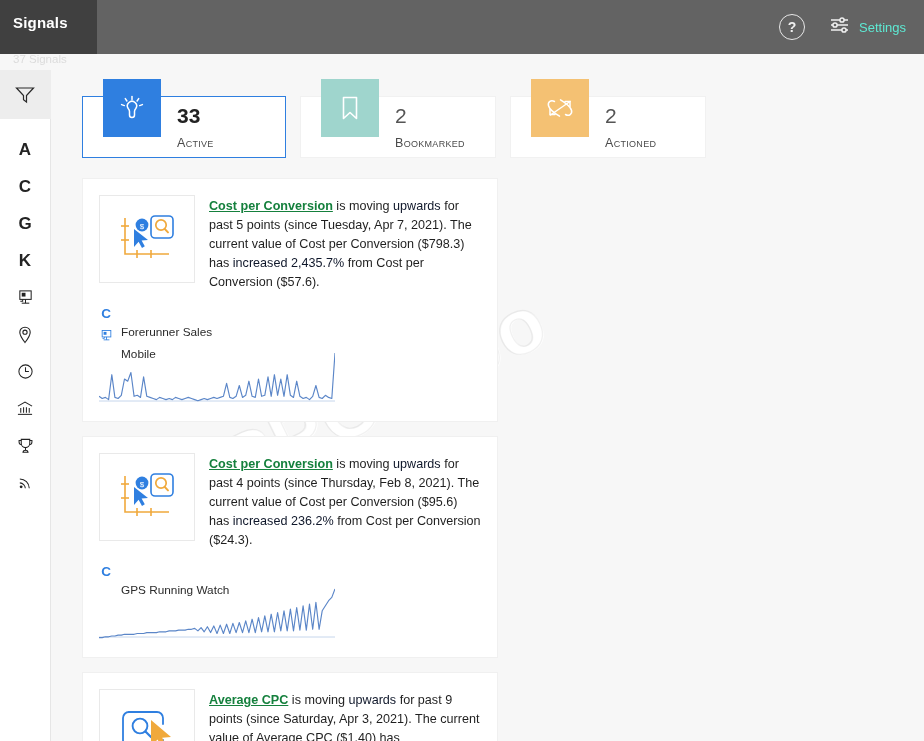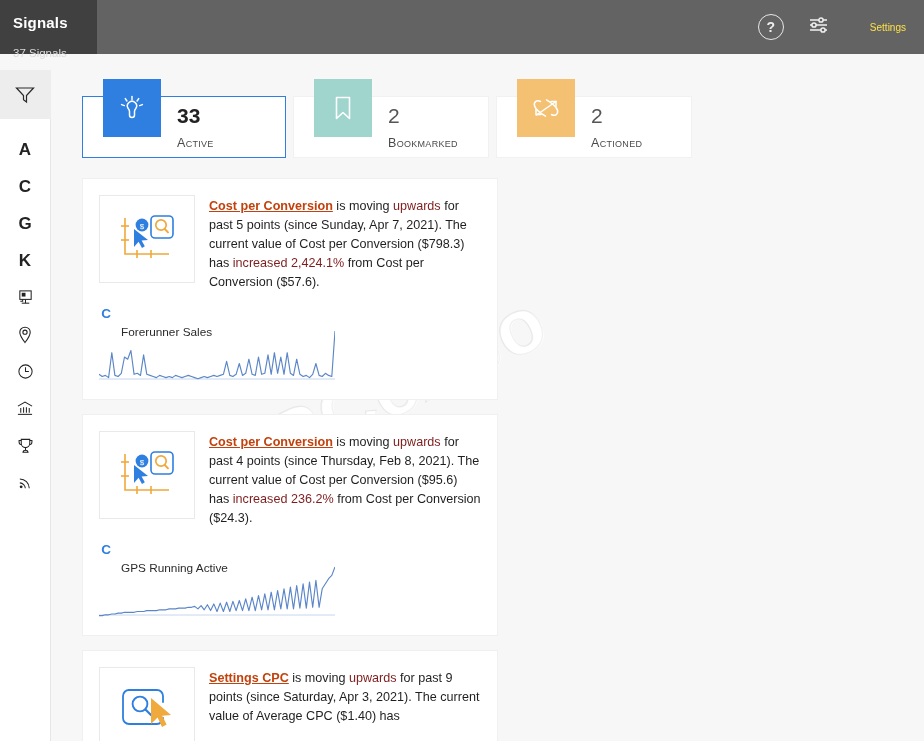--- a/index.html
+++ b/index.html
@@ -13,32 +13,32 @@
 
   #app { position: relative; width: 924px; height: 741px; overflow: hidden; background:#f7f7f7; }
 
   
   .header { display: flex; height: 54px; width: 100%; justify-content: space-between; }
   .header-title-block {
     width: 97px; background: #404040; color: #ffffff;
     padding: 14px 0 0 13px; flex: 0 0 97px;
   }
   .header-title { font-size: 15px; font-weight: bold; letter-spacing: .2px; line-height: 18px; }
-  .header-sub { font-size: 11.5px; color: #dcdcdc; margin-top: 14px; line-height: 14px; }
+  .header-sub { font-size: 11.5px; color: #dcdcdc; margin-top: 20px; line-height: 14px; }
   .header-bar {
     flex: 1; background: #636363; display: flex; align-items: center;
     justify-content: flex-end; padding-right: 18px; gap: 24px;
   }
   .help-btn {
     width: 26px; height: 26px; border: 1.6px solid #e8e8e8; border-radius: 50%;
     color: #efefef; font-size: 14px; font-weight: bold; display: flex;
     align-items: center; justify-content: center; cursor: pointer;
   }
   .settings-group { display: flex; align-items: center; gap: 9px; cursor: pointer; }
-  .settings-label { color: #fde047; font-size: 10px; margin-left: 32px; }
+  .settings-label { color: #5eead4; font-size: 13px; }
 
   
   .sidebar {
     position: absolute; left: 0; top: 70px; width: 51px; height: 671px;
     background: #ffffff; border-right: 1px solid #e6e6e6;
     display: flex; flex-direction: column; align-items: center;
   }
   .side-filter {
     width: 51px; height: 49px; background: #ededed; display: flex;
     align-items: center; justify-content: center; cursor: pointer;
@@ -60,21 +60,21 @@
   .watermark {
     position: absolute; left: 185px; top: 255px; width: 420px; height: 230px;
     font-size: 78px; font-weight: bold; color: transparent;
     -webkit-text-stroke: 1.4px rgba(0,0,0,0.055);
     text-shadow: 1px 1px 0 rgba(255,255,255,0.9);
     transform: rotate(-26deg); pointer-events: none; user-select: none;
     font-family: "Liberation Sans", sans-serif; letter-spacing: 1px;
   }
 
   
-  .stats-row { display: flex; gap: 7px; padding: 26px 0 0 31px; }
+  .stats-row { display: flex; gap: 14px; padding: 26px 0 0 31px; }
   .stat-card {
     position: relative; height: 62px; background: #ffffff;
     display: flex; align-items: center; cursor: pointer;
   }
   .stat-card.active { border: 1.6px solid #2f7fe0; width: 204px; }
   .stat-card.plain { border: 1px solid #f1f1f1; width: 196px; }
   .stat-icon {
     position: absolute; left: 20px; top: -18px; width: 58px; height: 58px;
     display: flex; align-items: center; justify-content: center;
   }
@@ -98,22 +98,22 @@
   }
   .card-top { display: flex; gap: 14px; }
   .thumb {
     flex: 0 0 96px; height: 88px; border: 1px solid #e9e9e9; background:#fff;
     display: flex; align-items: center; justify-content: center;
   }
   .card-desc {
     font-size: 12.6px; line-height: 19px; color: #1f1f1f; flex: 1;
     padding-top: 2px;
   }
-  .metric-link { font-weight: bold; text-decoration: underline; color: #c2410c; cursor: pointer; }
-  .hl { color: #7f1d1d; }
+  .metric-link { font-weight: bold; text-decoration: underline; color: #15803d; cursor: pointer; }
+  .hl { color: #0f172a; }
   .meta { margin-top: 14px; }
   .meta-row { display: flex; align-items: center; gap: 8px; margin-bottom: 7px; height: 15px; }
   .meta-letter { font-size: 13.5px; font-weight: bold; width: 14px; text-align: center; }
   .meta-letter.blue { color: #2f7fe0; }
   .meta-icon { width: 14px; display: flex; align-items: center; justify-content: center; }
   .meta-text { font-size: 11.8px; color: #2b2b2b; margin-top: 36px; }
   .spark { margin-top: 8px; height: 62px; }
   .spark svg { display: block; }
 </style>
 </head>
@@ -276,26 +276,38 @@
     <line x1="26" y1="42" x2="26" y2="50" stroke="#f0a93c" stroke-width="1.6"></line>
     <line x1="40" y1="42" x2="40" y2="50" stroke="#f0a93c" stroke-width="1.6"></line>
     <circle cx="31" cy="17" r="6.4" fill="#2f7fe0"></circle>
     <text x="31" y="20.5" font-size="8" fill="#fff" text-anchor="middle" font-family="Liberation Sans, sans-serif">$</text>
     <path d="M23 21 L23 39 L27.6 33.8 L31 40 L33.8 38.2 L30.6 32.6 L37 32 Z" fill="#2f7fe0"></path>
     <rect x="40" y="8" width="22" height="22" rx="4" stroke="#2f7fe0" stroke-width="1.6"></rect>
     <circle cx="50" cy="17" r="5.2" stroke="#f0a93c" stroke-width="1.7" fill="none"></circle>
     <line x1="53.8" y1="21" x2="57" y2="24.4" stroke="#f0a93c" stroke-width="1.9" stroke-linecap="round"></line>
   </svg>
             </div>
-      <div class="card-desc"><span class="metric-link">Cost per Conversion</span><span class=""> is moving </span><span class="hl">upwards</span><span class=""> for past 5 points (since Sunday, Apr 7, 2021). The current value of Cost per Conversion ($798.3) has </span><span class="hl">increased 2,424.1%</span><span class=""> from Cost per Conversion ($57.6).</span></div>
+      <div class="card-desc"><span class="metric-link">Cost per Conversion</span><span class=""> is moving </span><span class="hl">upwards</span><span class=""> for past 5 points (since Tuesday, Apr 7, 2021). The current value of Cost per Conversion ($798.3) has </span><span class="hl">increased 2,435.7%</span><span class=""> from Cost per Conversion ($57.6).</span></div>
     </div>
     <div class="meta">
             <div class="meta-row">
               <span class="meta-letter blue">C</span>
       <span class="meta-text">Forerunner Sales</span>
+            </div>
+            <div class="meta-row">
+              <span class="meta-icon">
+                <svg width="13" height="13" viewBox="0 0 18 18" fill="none" stroke="#2f7fe0" stroke-width="1.2">
+    <rect x="3" y="2" width="12" height="9"></rect>
+                  <path d="M6 11v2H3.5"></path>
+                  <line x1="5" y1="15" x2="13" y2="15"></line>
+    <line x1="9" y1="11" x2="9" y2="15"></line>
+                  <rect x="5" y="4" width="4" height="4" fill="#2f7fe0" stroke="none"></rect>
+                </svg>
+              </span>
+      <span class="meta-text">Mobile</span>
             </div>
           </div>
     <div class="spark">
             <svg width="236" height="56" viewBox="0 0 236 56">
     <line x1="0" y1="50.0" x2="236" y2="50.0" stroke="#c6d6ec" stroke-width="1"></line>
     <path d="M0.0 45.3 L3.2 47.5 L6.4 46.4 L9.6 48.6 L12.8 23.7 L15.9 46.4 L19.1 47.5 L22.3 44.3 L25.5 28.0 L28.7 30.2 L31.9 21.5 L35.1 45.3 L38.3 44.3 L41.5 46.4 L44.6 25.8 L47.8 45.3 L51.0 46.4 L54.2 47.5 L57.4 48.6 L60.6 46.4 L63.8 47.5 L67.0 48.6 L70.2 47.5 L73.4 48.6 L76.5 46.4 L79.7 47.5 L82.9 48.6 L86.1 47.5 L89.3 46.4 L92.5 47.5 L95.7 48.6 L98.9 49.7 L102.1 48.6 L105.2 47.5 L108.4 48.6 L111.6 47.5 L114.8 46.4 L118.0 47.5 L121.2 46.4 L124.4 45.3 L127.6 32.3 L130.8 46.4 L133.9 47.5 L137.1 45.3 L140.3 34.5 L143.5 46.4 L146.7 44.3 L149.9 30.2 L153.1 45.3 L156.3 46.4 L159.5 28.0 L162.6 45.3 L165.8 44.3 L169.0 25.8 L172.2 45.3 L175.4 23.7 L178.6 44.3 L181.8 28.0 L185.0 45.3 L188.2 23.7 L191.4 44.3 L194.5 46.4 L197.7 30.2 L200.9 45.3 L204.1 47.5 L207.3 46.4 L210.5 48.6 L213.7 45.3 L216.9 34.5 L220.1 46.4 L223.2 47.5 L226.4 44.3 L229.6 46.4 L232.8 47.5 L236.0 2.0" fill="none" stroke="#5b86c8" stroke-width="1.15" stroke-linejoin="round"></path>
   </svg>
           </div>
   </div>
         <div class="signal-card">
@@ -313,41 +325,41 @@
     <rect x="40" y="8" width="22" height="22" rx="4" stroke="#2f7fe0" stroke-width="1.6"></rect>
     <circle cx="50" cy="17" r="5.2" stroke="#f0a93c" stroke-width="1.7" fill="none"></circle>
     <line x1="53.8" y1="21" x2="57" y2="24.4" stroke="#f0a93c" stroke-width="1.9" stroke-linecap="round"></line>
   </svg>
             </div>
       <div class="card-desc"><span class="metric-link">Cost per Conversion</span><span class=""> is moving </span><span class="hl">upwards</span><span class=""> for past 4 points (since Thursday, Feb 8, 2021). The current value of Cost per Conversion ($95.6) has </span><span class="hl">increased 236.2%</span><span class=""> from Cost per Conversion ($24.3).</span></div>
     </div>
     <div class="meta">
             <div class="meta-row">
               <span class="meta-letter blue">C</span>
-      <span class="meta-text">GPS Running Active</span>
+      <span class="meta-text">GPS Running Watch</span>
             </div>
           </div>
     <div class="spark">
             <svg width="236" height="56" viewBox="0 0 236 56">
     <line x1="0" y1="50.0" x2="236" y2="50.0" stroke="#c6d6ec" stroke-width="1"></line>
     <path d="M0.0 50.6 L3.2 50.6 L6.4 49.8 L9.6 49.8 L12.8 49.0 L15.9 49.0 L19.1 48.1 L22.3 48.1 L25.5 47.3 L28.7 47.3 L31.9 47.3 L35.1 47.3 L38.3 46.5 L41.5 46.5 L44.6 46.5 L47.8 45.6 L51.0 45.6 L54.2 45.6 L57.4 45.6 L60.6 44.8 L63.8 44.8 L67.0 44.8 L70.2 43.9 L73.4 43.9 L76.5 43.9 L79.7 43.1 L82.9 43.1 L86.1 43.1 L89.3 42.3 L92.5 42.3 L95.7 41.4 L98.9 43.9 L102.1 40.6 L105.2 44.8 L108.4 39.7 L111.6 45.6 L114.8 38.9 L118.0 46.5 L121.2 38.1 L124.4 46.5 L127.6 37.2 L130.8 46.5 L133.9 36.4 L137.1 45.6 L140.3 35.5 L143.5 45.6 L146.7 33.9 L149.9 45.6 L153.1 32.2 L156.3 45.6 L159.5 30.5 L162.6 44.8 L165.8 28.8 L169.0 44.8 L172.2 27.2 L175.4 44.8 L178.6 25.5 L181.8 43.9 L185.0 23.8 L188.2 43.9 L191.4 22.1 L194.5 43.9 L197.7 20.5 L200.9 43.1 L204.1 18.8 L207.3 43.1 L210.5 17.1 L213.7 42.3 L216.9 15.4 L220.1 42.3 L223.2 23.8 L226.4 18.8 L229.6 13.7 L232.8 10.4 L236.0 2.0" fill="none" stroke="#5b86c8" stroke-width="1.15" stroke-linejoin="round"></path>
   </svg>
           </div>
   </div>
         <div class="signal-card">
     <div class="card-top">
       <div class="thumb">
               <svg width="72" height="62" viewBox="0 0 72 62" fill="none">
     <path d="M18 10 H46 A6 6 0 0 1 52 16 V22" stroke="#2f7fe0" stroke-width="1.8" fill="none" stroke-linecap="round"></path>
     <path d="M52 38 A6 6 0 0 1 46 44 H18 A6 6 0 0 1 12 38 V16 A6 6 0 0 1 18 10" stroke="#2f7fe0" stroke-width="1.8" fill="none" stroke-linecap="round"></path>
     <circle cx="29" cy="24" r="7.4" stroke="#2f7fe0" stroke-width="1.9" fill="none"></circle>
     <line x1="34.5" y1="29.5" x2="40" y2="35" stroke="#2f7fe0" stroke-width="2.2" stroke-linecap="round"></line>
     <path d="M40 18 L40 44 L46.6 37.5 L51 47 L55.6 44.6 L51.2 35.8 L60 35 Z" fill="#f0a93c"></path>
   </svg>
             </div>
-      <div class="card-desc"><span class="metric-link">Settings CPC</span><span class=""> is moving </span><span class="hl">upwards</span><span class=""> for past 9 points (since Saturday, Apr 3, 2021). The current value of Average CPC ($1.40) has </span></div>
+      <div class="card-desc"><span class="metric-link">Average CPC</span><span class=""> is moving </span><span class="hl">upwards</span><span class=""> for past 9 points (since Saturday, Apr 3, 2021). The current value of Average CPC ($1.40) has </span></div>
     </div>
 
   </div>
       </div>
 
   </div>
 </div>
 
 </body></html>

